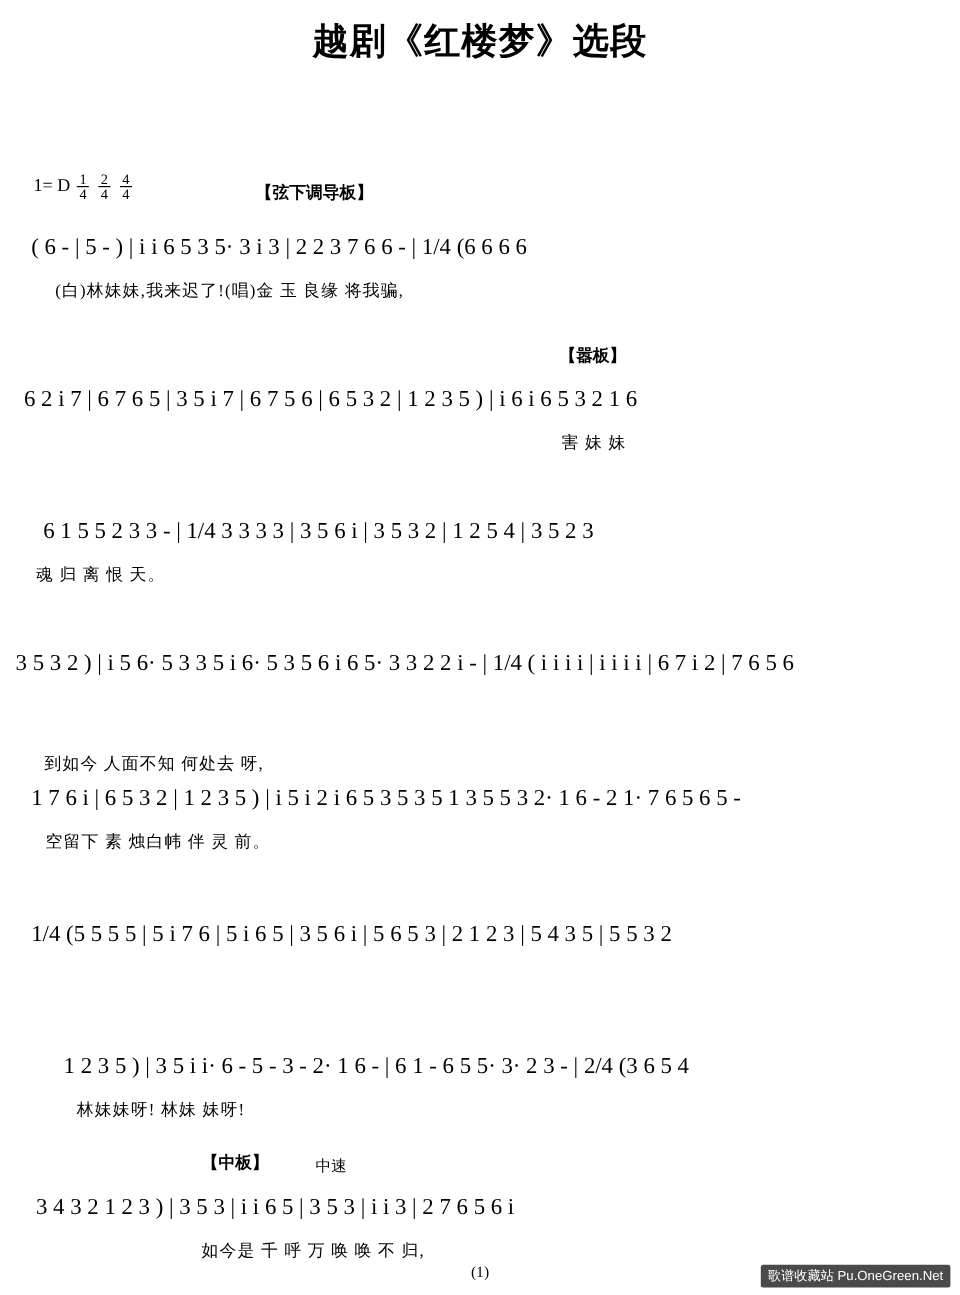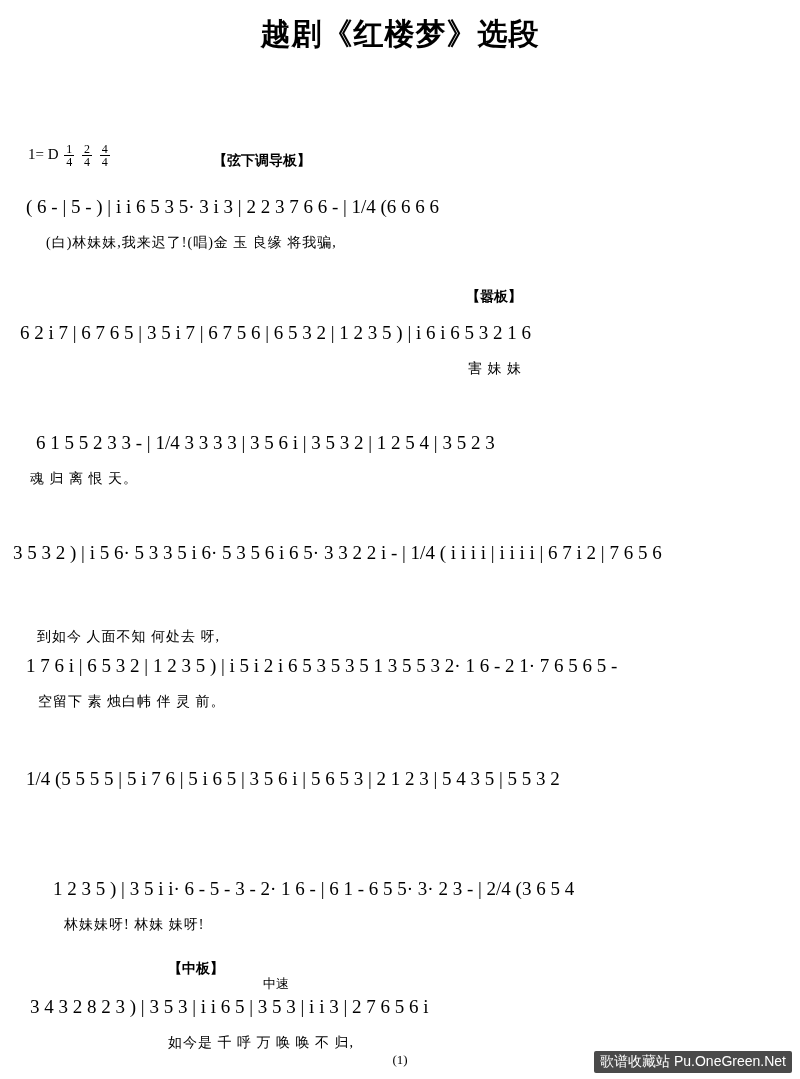--- a/index.html
+++ b/index.html
@@ -26,40 +26,40 @@
   }
 
   
   .keysig{position:absolute;font-size:15px;font-family:"Liberation Serif",serif;}
   .frac{display:inline-block;text-align:center;vertical-align:middle;line-height:1.0;margin:0 2px;}
   .frac .n{display:block;font-size:12px;border-bottom:1px solid #000;padding:0 2px;}
   .frac .d{display:block;font-size:12px;padding:0 2px;}
 
   
   .marker{position:absolute;font-size:14px;font-weight:bold;}
-  .tempo{position:absolute;font-size:13px;margin-top:12px;}
+  .tempo{position:absolute;font-size:13px;}
 
   
   .row{position:absolute;left:0;width:800px;}
   .notes{
     position:absolute;white-space:nowrap;
     font-family:"Liberation Serif", serif;
     font-size:19px;letter-spacing:0px;
   }
   .lyric{
     position:absolute;white-space:nowrap;
     font-family:"Liberation Serif", serif;
     font-size:14px;letter-spacing:1px;
   }
 
   
   .pagenum{position:absolute;width:100%;text-align:center;font-size:13px;}
   .credit{
     position:absolute;right:8px;bottom:6px;
-    background:#4a4a4a;color:#fff;font-size:14px;
+    background:#4a4a4a;color:#fff;font-size:11px;
     padding:2px 6px;border-radius:2px;
     font-family:"Liberation Sans", sans-serif;
   }
 </style>
 </head>
 <body>
 
 <div class="sheet">
 
   <div class="title" style="top:14px;">越剧《红楼梦》选段</div>
@@ -114,20 +114,20 @@
     <div class="notes" style="left:26px;top:0;">1/4 (5 5 5 5 | 5 i 7 6 | 5 i 6 5 | 3 5 6 i | 5 6 5 3 | 2 1 2 3 | 5 4 3 5 | 5 5 3 2</div>
     <div class="lyric" style="left:26px;top:38px;"></div>
   </div>
 
   <div class="row" style="top:878px;">
     <div class="notes" style="left:26px;top:0;margin-left:27px;">1 2 3 5 ) | 3 5 i i·  6 - 5 - 3 - 2· 1 6 - | 6 1 - 6 5  5· 3· 2 3 - | 2/4 (3 6 5 4</div>
     <div class="lyric" style="left:64px;top:38px;">林妹妹呀!              林妹   妹呀!</div>
   </div>
 
   <div class="row" style="top:996px;">
-    <div class="notes" style="left:30px;top:0;">3 4 3 2 8 2 3 ) | 3 5 3  | i   i 6 5 | 3 5 3  | i   i 3  | 2 7  6 5 6 i</div>
+    <div class="notes" style="left:30px;top:0;">3 4 3 2 1 2 3 ) | 3 5 3  | i   i 6 5 | 3 5 3  | i   i 3  | 2 7  6 5 6 i</div>
     <div class="lyric" style="left:168px;top:38px;">如今是  千 呼  万 唤   唤 不  归,</div>
   </div>
 
   <div class="pagenum" style="top:1052px;">(1)</div>
   <div class="credit">歌谱收藏站 Pu.OneGreen.Net</div>
 
 </div>
 
 </body></html>

